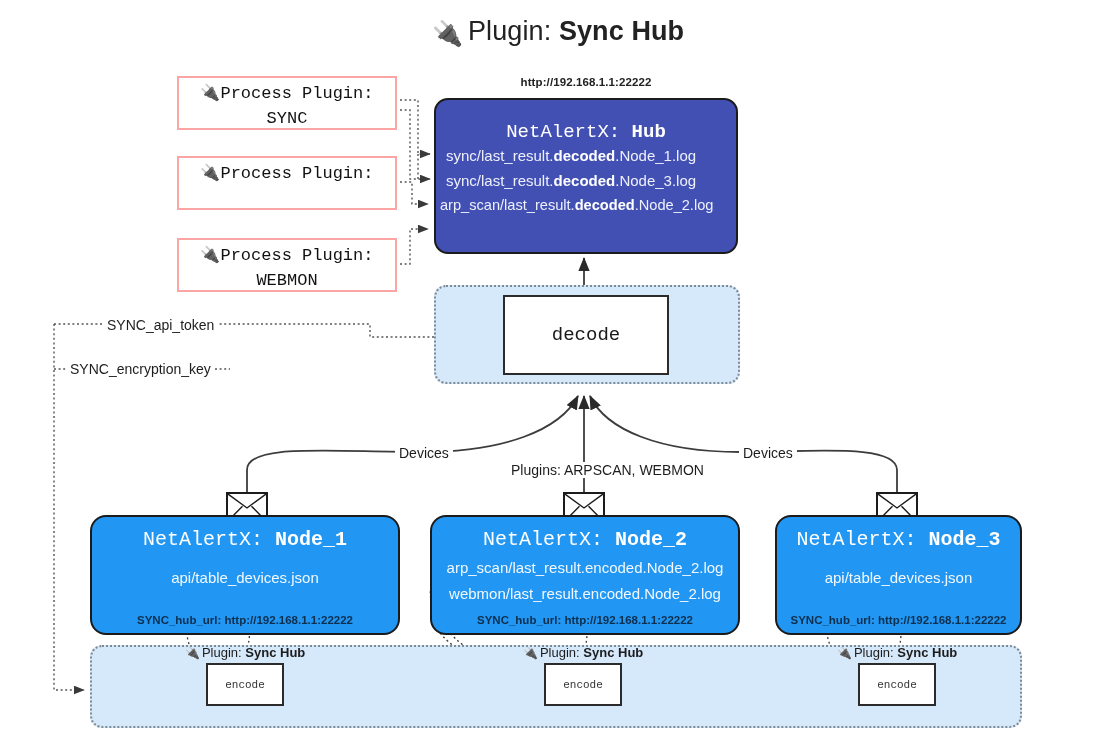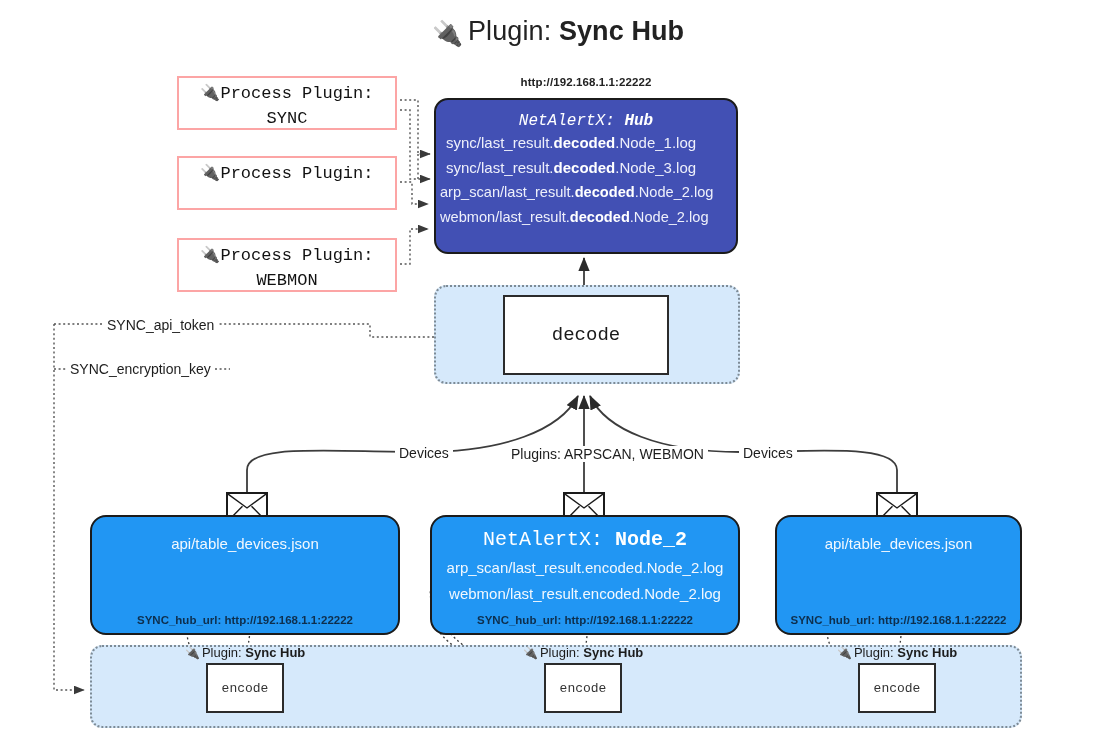--- a/index.html
+++ b/index.html
@@ -33,21 +33,21 @@
   .proc-box .l2{white-space:nowrap;}
 
   
   .hub{
     position:absolute;left:434px;top:98px;width:304px;height:156px;
     background:#4250b4;border:2px solid #1b1b1b;border-radius:14px;
     box-sizing:border-box;color:#ffffff;overflow:hidden;
   }
   .hub-title{
     font-family:"Liberation Mono","DejaVu Sans Mono",monospace;
-    font-size:16px;text-align:center;margin-top:12px;white-space:nowrap;font-style:italic;
+    font-size:19px;text-align:center;margin-top:21px;white-space:nowrap;
   }
   .hub-title b{font-weight:bold;}
   .hub-lines{margin-top:0;}
   .hub-line{
     font-size:15px;line-height:25px;color:#eef0fb;white-space:nowrap;
     padding-left:10px;
   }
   .hub-line b{font-weight:bold;color:#ffffff;}
   .hub-line.wide{font-size:14.6px;padding-left:4px;}
   .hub-url{
@@ -100,24 +100,24 @@
   }
   .env svg{display:block;width:100%;height:100%;}
 
   
   .encode-cluster{
     position:absolute;left:90px;top:645px;width:932px;height:83px;
     background:#d6e9fb;border:2px dotted #7d8b96;border-radius:12px;
     box-sizing:border-box;
   }
   .encode-box{
-    position:absolute;top:663px;width:78px;height:50px;
+    position:absolute;top:663px;width:78px;height:43px;
     background:#ffffff;border:2px solid #2b2b2b;box-sizing:border-box;
     display:flex;align-items:center;justify-content:center;
-    font-family:"Liberation Mono","DejaVu Sans Mono",monospace;font-size:13px;color:#333;
+    font-family:"Liberation Mono","DejaVu Sans Mono",monospace;font-size:11px;color:#333;
   }
   .encode-label{
     position:absolute;top:645px;font-size:13px;color:#1c1c1c;white-space:nowrap;
   }
   .encode-label .plug{font-size:12px;margin-right:2px;}
   .encode-label b{font-weight:bold;}
 </style>
 </head>
 <body>
 
@@ -204,65 +204,70 @@
 
   <div class="hub-url">http://192.168.1.1:22222</div>
   <div class="hub">
     <div class="hub-title">
       <span>NetAlertX: </span><b>Hub</b>
     </div>
     <div class="hub-lines">
       <div class="hub-line"><span>sync/last_result.</span><b>decoded</b><span>.Node_1.log</span></div>
       <div class="hub-line"><span>sync/last_result.</span><b>decoded</b><span>.Node_3.log</span></div>
       <div class="hub-line wide"><span>arp_scan/last_result.</span><b>decoded</b><span>.Node_2.log</span></div>
-      <div class="hub-line wide"><span>webmon/last_result.</span><b>decoded</b><span>.Node_2.log</span></div>
     </div>
   </div>
 
   <div class="decode-cluster"></div>
   <div class="decode-box">decode</div>
 
   <div class="edge-label" style="left:103px;top:317px;">SYNC_api_token</div>
   <div class="edge-label" style="left:66px;top:361px;">SYNC_encryption_key</div>
 
   <div class="edge-label" style="left:395px;top:445px;">Devices</div>
   <div class="edge-label" style="left:739px;top:445px;">Devices</div>
-  <div class="edge-label" style="left:507px;top:446px;">Plugins: ARPSCAN, WEBMON</div>
+  <div class="edge-label" style="left:507px;top:462px;">Plugins: ARPSCAN, WEBMON</div>
 
   <div class="env" style="left:226px;top:492px;">
     <svg viewBox="0 0 42 31" preserveAspectRatio="none">
         <path d="M0,0 L21,16 L42,0 M0,31 L16,14 M42,31 L26,14" stroke="#1b1b1b" stroke-width="1.6" fill="none"></path>
       </svg>
   </div>
   <div class="env" style="left:563px;top:492px;">
     <svg viewBox="0 0 42 31" preserveAspectRatio="none">
         <path d="M0,0 L21,16 L42,0 M0,31 L16,14 M42,31 L26,14" stroke="#1b1b1b" stroke-width="1.6" fill="none"></path>
       </svg>
   </div>
   <div class="env" style="left:876px;top:492px;">
     <svg viewBox="0 0 42 31" preserveAspectRatio="none">
         <path d="M0,0 L21,16 L42,0 M0,31 L16,14 M42,31 L26,14" stroke="#1b1b1b" stroke-width="1.6" fill="none"></path>
       </svg>
   </div>
 
   <div class="node" style="left:90px;width:310px;">
+    <div class="node-title">
+      <span>NetAlertX: </span><b>Node_1</b>
+    </div>
     <div class="node-line" style="margin-top:14px;">api/table_devices.json</div>
     <div class="node-foot">SYNC_hub_url: http://192.168.1.1:22222</div>
   </div>
 
   <div class="node" style="left:430px;width:310px;">
     <div class="node-title">
       <span>NetAlertX: </span><b>Node_2</b>
     </div>
     <div class="node-line" style="margin-top:4px;">arp_scan/last_result.encoded.Node_2.log</div>
     <div class="node-line">webmon/last_result.encoded.Node_2.log</div>
     <div class="node-foot">SYNC_hub_url: http://192.168.1.1:22222</div>
   </div>
 
   <div class="node" style="left:775px;width:247px;">
+    <div class="node-title">
+      <span>NetAlertX: </span><b>Node_3</b>
+    </div>
     <div class="node-line" style="margin-top:14px;">api/table_devices.json</div>
     <div class="node-foot">SYNC_hub_url: http://192.168.1.1:22222</div>
   </div>
 
   <div class="encode-cluster"></div>
 
   <div class="encode-label" style="left:185px;">
     <span class="plug">🔌</span><span>Plugin: </span><b>Sync Hub</b>
   </div>
   <div class="encode-box" style="left:206px;">encode</div>

